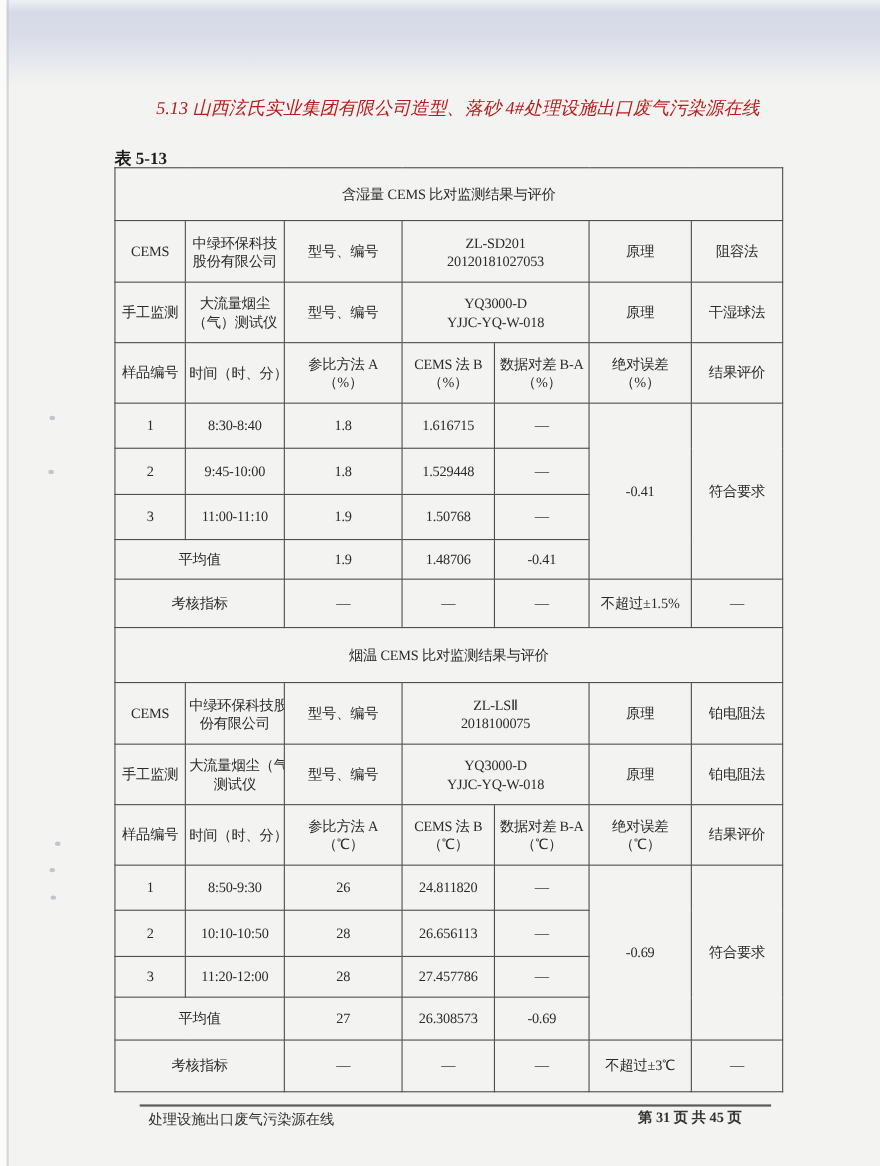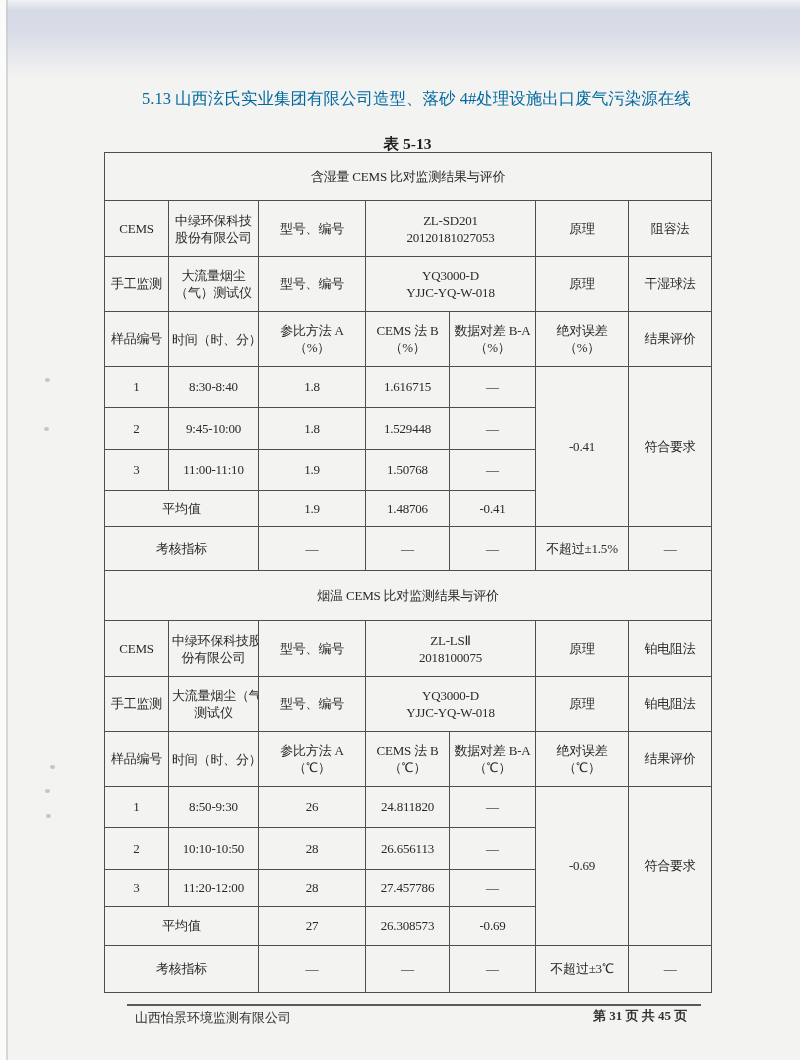--- a/index.html
+++ b/index.html
@@ -14,46 +14,46 @@
   .page{position:absolute;inset:0;}
   .top-shade{
     position:absolute;top:0;left:0;width:800px;height:78px;
     background:linear-gradient(180deg,#f0f1f5 0%,#d6dae6 14%,#dadde8 42%,rgba(243,243,241,0) 100%);
   }
   .left-strip{position:absolute;top:0;left:0;width:6px;height:1060px;background:#fbfbfa;}
   .left-edge{position:absolute;top:0;left:6px;width:2px;height:1060px;background:#c6c7cb;opacity:.65;}
   .speck{position:absolute;width:5px;height:4px;border-radius:50%;background:#a7acb8;opacity:.65;}
   .heading{
     position:absolute;top:86px;left:90px;width:640px;
-    font-size:16.5px;line-height:26px;color:#0369a1;
+    font-size:16.5px;line-height:26px;color:#b91c1c;font-style:italic;
   }
   .heading .l1{padding-left:52px;}
   .caption{
     position:absolute;top:134px;left:104px;width:607px;
-    display:flex;justify-content:center;gap:8px;
+    display:flex;gap:8px;
     font-size:15.5px;font-weight:bold;color:#1e1e1e;
   }
   table.cmp{
     position:absolute;top:152px;left:104px;
     width:607px;border-collapse:collapse;table-layout:fixed;
     background:transparent;
   }
   table.cmp td{
     border:1px solid #4e4e4e;
     text-align:center;vertical-align:middle;
     font-size:13px;color:#2a2a2a;
     padding:2px 3px;letter-spacing:-0.2px;
     overflow:hidden;
   }
   td.ml{white-space:pre;line-height:17px;}
   td.sec-title{font-size:15px;letter-spacing:0.5px;color:#222;margin-left:38px;}
   td.tight{letter-spacing:-0.6px;font-size:12.5px;}
   .footer-rule{position:absolute;top:1004px;left:127px;width:574px;border-top:2px solid #5a5a5a;}
   .footer-company{position:absolute;top:1009px;left:135px;font-size:13px;color:#333;}
-  .footer-page{position:absolute;top:1007px;left:580px;width:120px;text-align:center;font-size:13px;font-weight:600;color:#333;}
+  .footer-page{position:absolute;top:1007px;left:580px;width:120px;text-align:left;font-size:13px;font-weight:600;color:#333;}
 </style>
 </head>
 <body>
 
 <div class="page">
 
   <div class="top-shade"></div>
   <div class="left-strip"></div>
   <div class="left-edge"></div>
   <div class="speck" style="left:45px;top:378px;"></div>
@@ -226,16 +226,16 @@
       <td>—</td>
       <td>—</td>
       <td>—</td>
       <td>不超过±3℃</td>
       <td>—</td>
     </tr>
   </tbody>
     </table>
 
   <div class="footer-rule"></div>
-  <div class="footer-company">山西怡景环境监测有限公司</div>
+  <div class="footer-company">处理设施出口废气污染源在线</div>
   <div class="footer-page">第 31 页 共 45 页</div>
 
 </div>
 
 </body></html>

